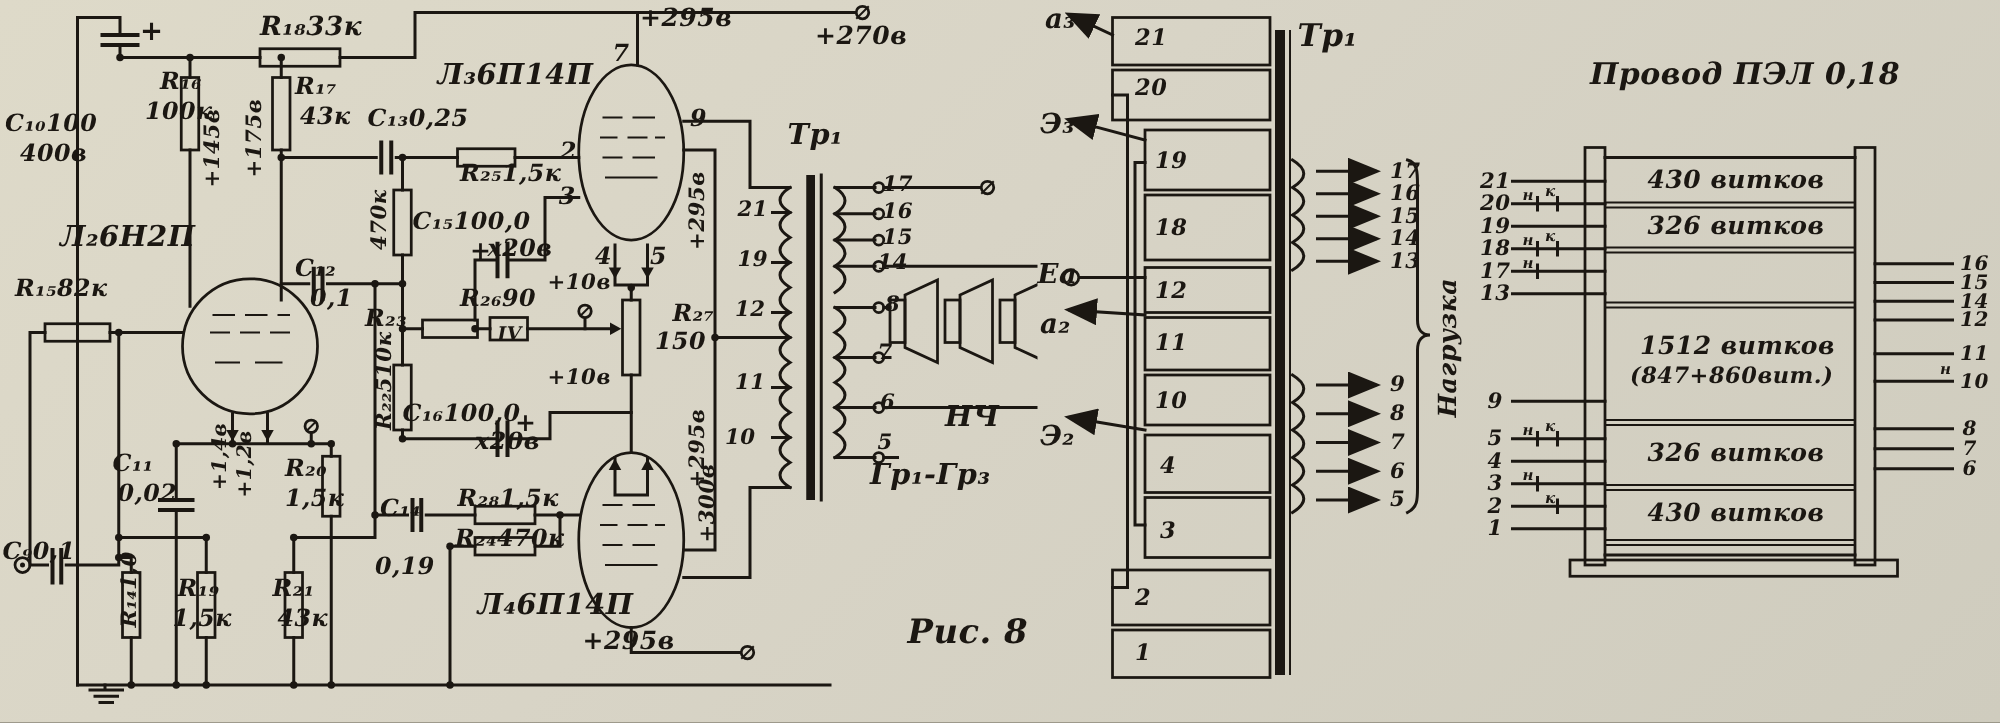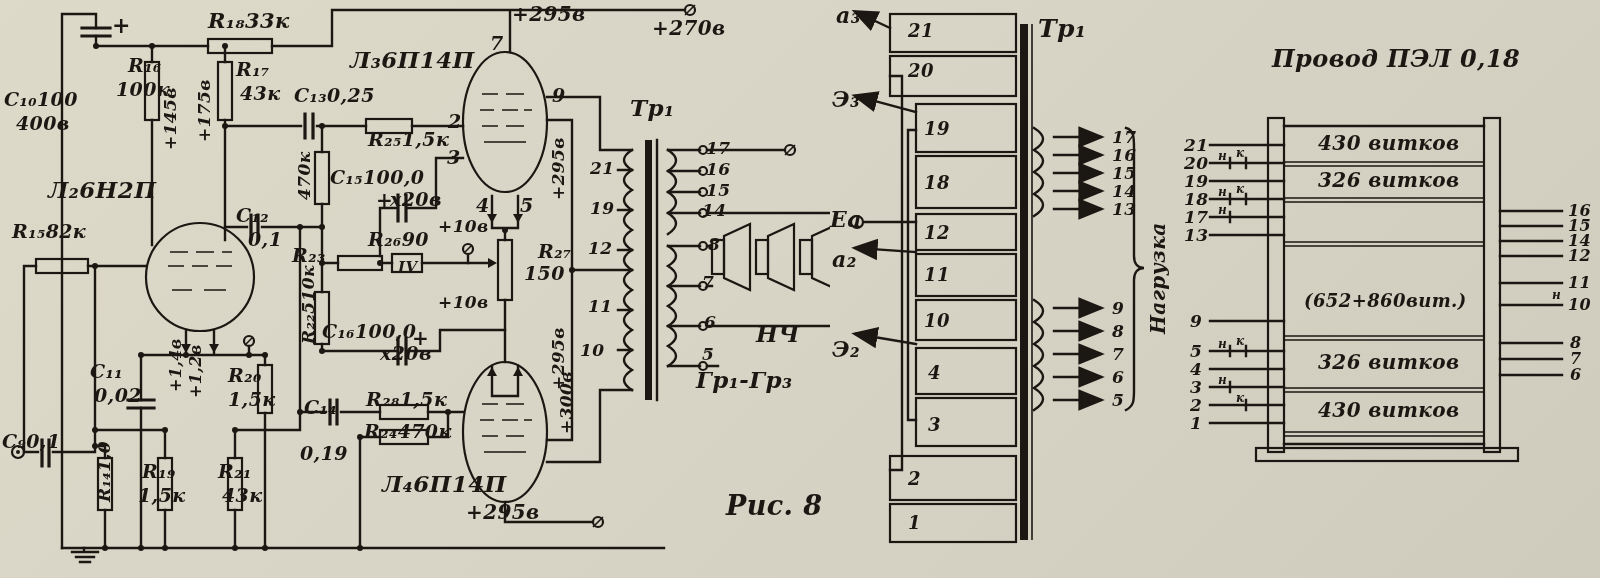--- a/index.html
+++ b/index.html
@@ -383,21 +383,22 @@
       <div class="lbl" style="left: 284px; top: 321px; font-size: 17px;">8</div>
       <div class="lbl" style="left: 284px; top: 344px; font-size: 17px;">7</div>
       <div class="lbl" style="left: 284px; top: 367px; font-size: 17px;">6</div>
       <div class="lbl" style="left: 284px; top: 390px; font-size: 17px;">5</div>
       <div class="lbl rot" style="left: 318px; top: 334px; font-size: 20px;">Нагрузка</div>
     </div>
   <div id="labels-wc" class="labels panel" style="left:1168px;width:432px;height:578px">
       <div class="lbl" style="left: 104px; top: 44px; font-size: 24px; font-weight: 900;">Провод ПЭЛ 0,18</div>
       <div class="lbl" style="left: 150px; top: 131px; font-size: 20px; font-weight: 900;">430 витков</div>
       <div class="lbl" style="left: 150px; top: 168px; font-size: 20px; font-weight: 900;">326 витков</div>
-      <div class="lbl" style="left: 136px; top: 290px; font-size: 18px; font-weight: 900;">(652+860вит.)</div>
+      <div class="lbl" style="left: 144px; top: 264px; font-size: 20px; font-weight: 900;">1512 витков</div>
+      <div class="lbl" style="left: 136px; top: 290px; font-size: 18px; font-weight: 900;">(847+860вит.)</div>
       <div class="lbl" style="left: 150px; top: 350px; font-size: 20px; font-weight: 900;">326 витков</div>
       <div class="lbl" style="left: 150px; top: 398px; font-size: 20px; font-weight: 900;">430 витков</div>
       <div class="lbl" style="left: 16px; top: 135px; font-size: 17px;">21</div>
       <div class="lbl" style="left: 16px; top: 153px; font-size: 17px;">20</div>
       <div class="lbl" style="left: 50px; top: 149px; font-size: 12px;">н</div>
       <div class="lbl" style="left: 68px; top: 146px; font-size: 12px;">к</div>
       <div class="lbl" style="left: 16px; top: 171px; font-size: 17px;">19</div>
       <div class="lbl" style="left: 16px; top: 189px; font-size: 17px;">18</div>
       <div class="lbl" style="left: 50px; top: 185px; font-size: 12px;">н</div>
       <div class="lbl" style="left: 68px; top: 182px; font-size: 12px;">к</div>

